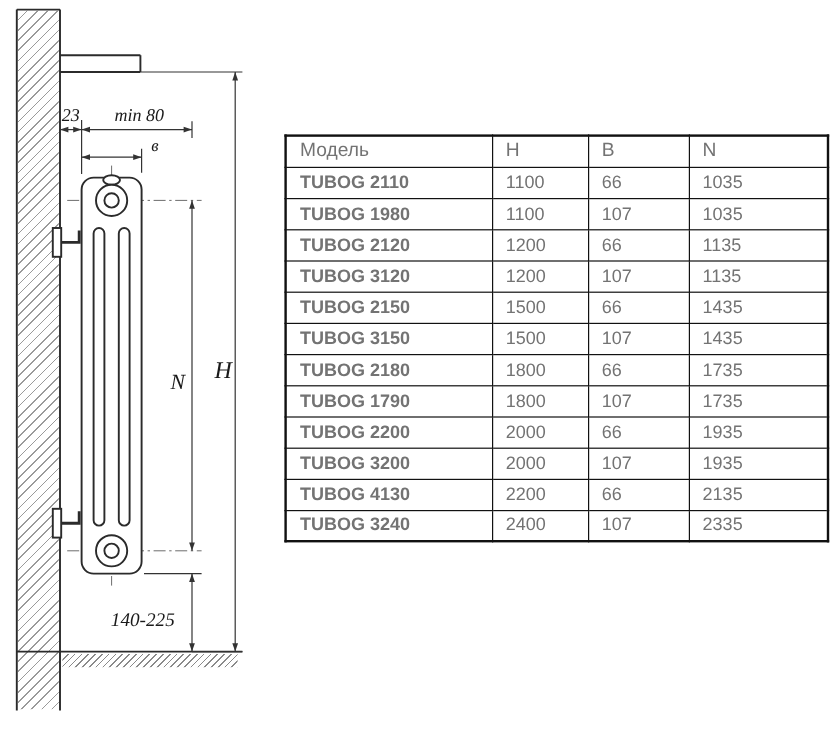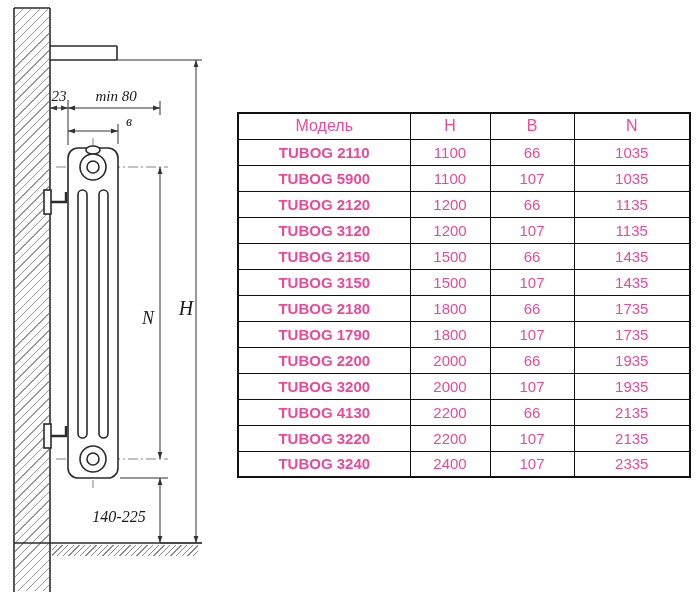--- a/index.html
+++ b/index.html
@@ -61,25 +61,25 @@
     table-layout: fixed;
     border: 2px solid #111111;
   }
   table.spec col.c0 { width: 172px; }
   table.spec col.c1 { width: 80px; }
   table.spec col.c2 { width: 84px; }
   table.spec col.c3 { width: 116px; }
   table.spec th, table.spec td {
     border: 1px solid #111111;
     height: 26px;
-    text-align: center;
+    text-align: left;
     vertical-align: middle;
     font-size: 15px;
-    color: #ec4899;
-    padding: 0 0;
+    color: #737373;
+    padding: 0 11px;
     white-space: nowrap;
   }
   table.spec th {
     font-weight: normal;
     font-size: 16px;
   }
   table.spec td.model { font-weight: bold; margin-top: 12px; }
 </style>
 </head>
 <body>
@@ -200,21 +200,21 @@
         </tr>
       </thead>
       <tbody>
           <tr>
             <td class="model">TUBOG 2110</td>
             <td>1100</td>
             <td>66</td>
             <td>1035</td>
           </tr>
           <tr>
-            <td class="model">TUBOG 5900</td>
+            <td class="model">TUBOG 1980</td>
             <td>1100</td>
             <td>107</td>
             <td>1035</td>
           </tr>
           <tr>
             <td class="model">TUBOG 2120</td>
             <td>1200</td>
             <td>66</td>
             <td>1135</td>
           </tr>
@@ -257,26 +257,20 @@
           <tr>
             <td class="model">TUBOG 3200</td>
             <td>2000</td>
             <td>107</td>
             <td>1935</td>
           </tr>
           <tr>
             <td class="model">TUBOG 4130</td>
             <td>2200</td>
             <td>66</td>
-            <td>2135</td>
-          </tr>
-          <tr>
-            <td class="model">TUBOG 3220</td>
-            <td>2200</td>
-            <td>107</td>
             <td>2135</td>
           </tr>
           <tr>
             <td class="model">TUBOG 3240</td>
             <td>2400</td>
             <td>107</td>
             <td>2335</td>
           </tr>
         </tbody>
     </table>

